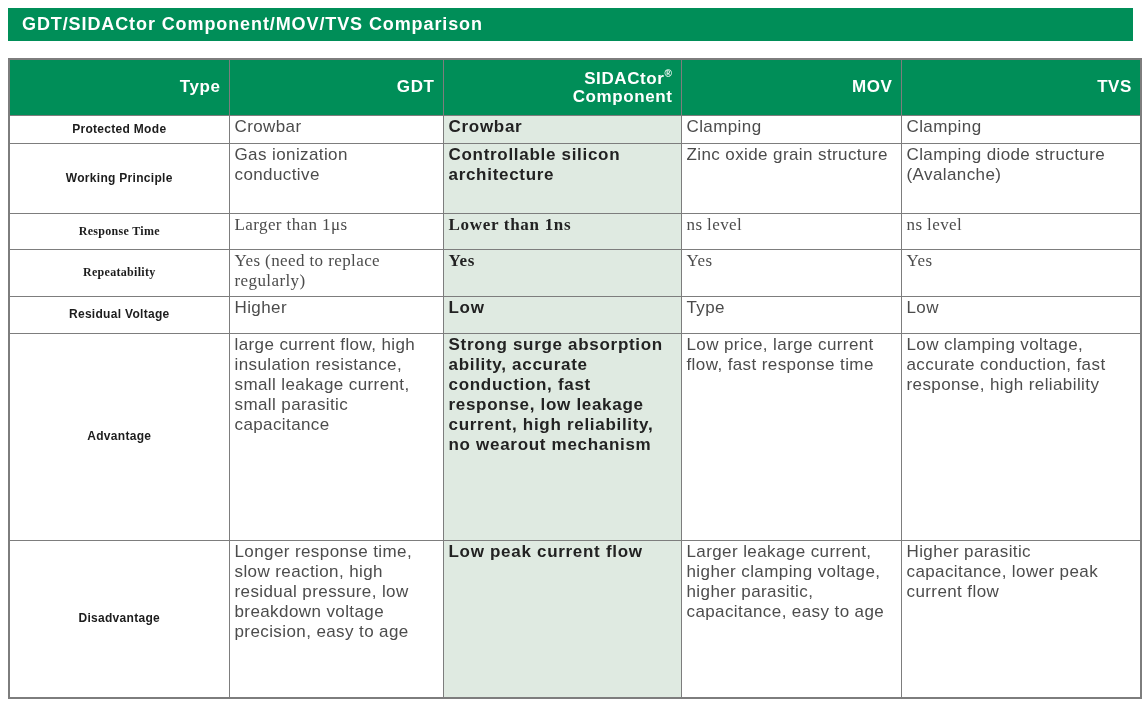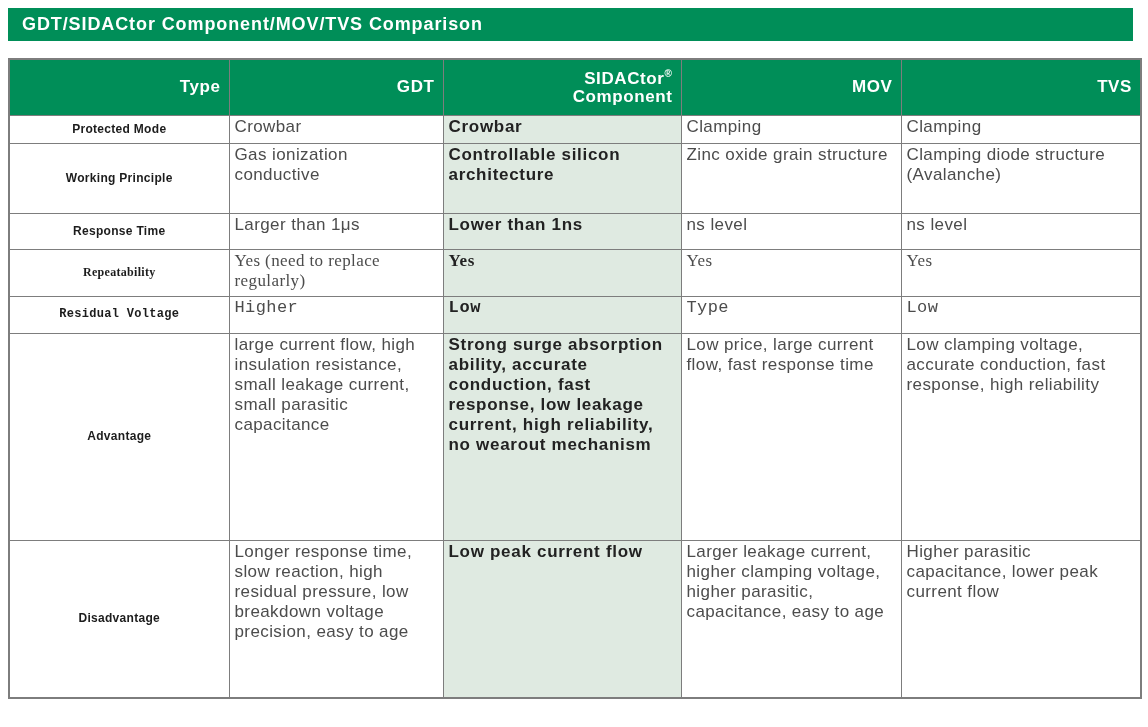--- a/index.html
+++ b/index.html
@@ -84,24 +84,24 @@
   }
   td.cell.sidactor {
     background: var(--highlight-green, #dfeae1);
     color: #222222;
     font-weight: bold;
     letter-spacing: 0.7px;
   }
 
   tr.h28  { height: 28px; }
   tr.h70  { height: 70px; }
-  tr.h36  { height: 36px; }
+  tr.h36  { height: 36px; font-family: Liberation Serif, serif; }
   tr.h38  { height: 38px; }
   tr.h47  { height: 47px; font-family: Liberation Serif, serif; }
-  tr.h37  { height: 37px; font-family: Liberation Mono, monospace; }
+  tr.h37  { height: 37px; }
   tr.h207 { height: 207px; }
   tr.h157 { height: 157px; }
 </style>
 </head>
 <body>
 
 <div class="page">
 
   <div class="title-bar">
     <span>GDT/SIDACtor Component/MOV/TVS Comparison</span>

